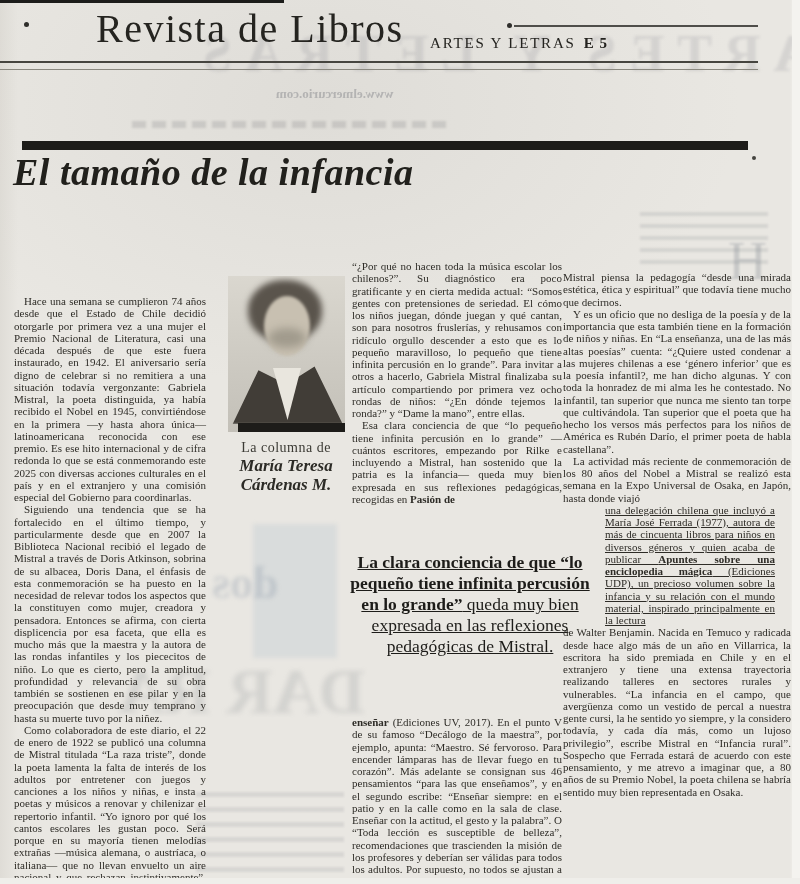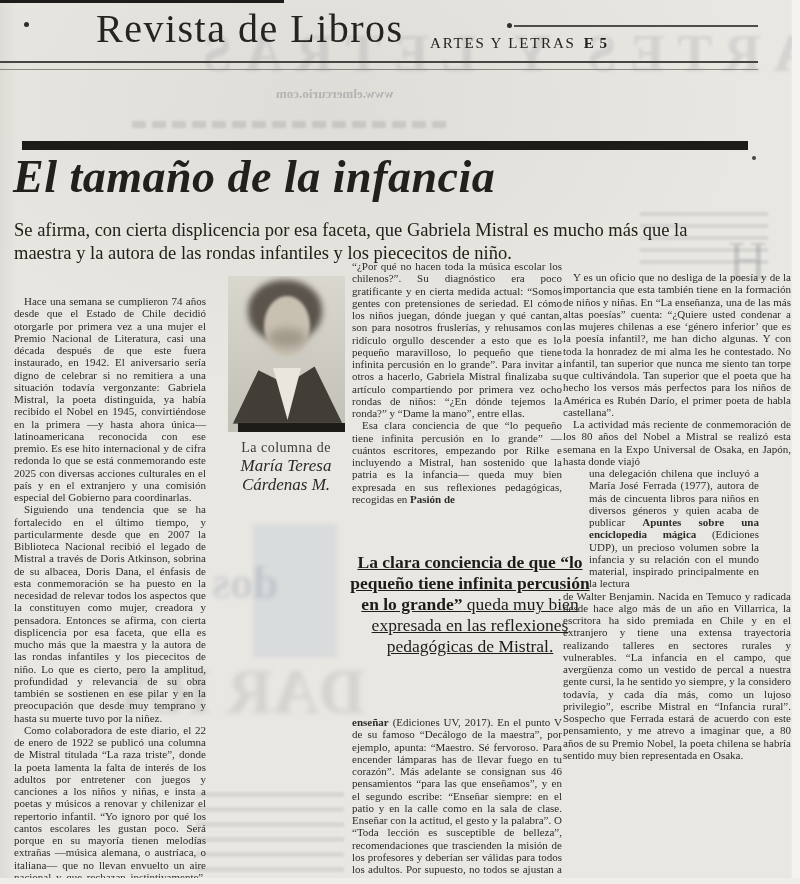--- a/index.html
+++ b/index.html
@@ -20,52 +20,52 @@
   .bullet{width:5px;height:5px;border-radius:50%;background:#2f2e2b;}
   .masthead{left:96px;top:5px;font-size:40px;letter-spacing:1.5px;color:#252420;white-space:nowrap;}
   .head-rule-right{left:514px;top:25px;width:244px;height:2px;background:#4f4e4a;}
   .section-label{left:430px;top:35px;width:328px;text-align:left;font-size:15px;letter-spacing:1.8px;color:#24231f;}
   .section-label .pgno{font-weight:bold;letter-spacing:1px;margin-left:8px;}
   .double-rule{left:0;top:61px;width:758px;height:6px;border-top:2px solid #46453f;border-bottom:1px solid #8a887f;}
   .black-bar{left:22px;top:141px;width:726px;height:9px;background:#1d1c19;}
   .tiny-dot{left:752px;top:156px;width:4px;height:4px;border-radius:50%;background:#45443f;}
 
   
-  .headline{left:13px;top:150px;font-size:46px;font-weight:bold;font-style:italic;letter-spacing:.5px;color:#21201c;white-space:nowrap;}
+  .headline{left:13px;top:150px;font-size:38px;font-weight:bold;font-style:italic;letter-spacing:.5px;color:#21201c;white-space:nowrap;}
   .subtitle{left:14px;top:219px;width:706px;font-size:18.5px;line-height:23px;color:#222019;}
 
   
   .bodycol{font-size:11px;line-height:12.25px;text-align:justify;color:#2e2c27;}
   .bodycol p{margin:0;}
   .bodycol p.ind{text-indent:10px;}
   .bold{font-weight:bold;}
   .col1{left:14px;top:263px;width:192px;margin-top:32px;}
   .col2a{left:352px;top:260px;width:210px;}
   .col2b{left:352px;top:668px;width:210px;margin-top:48px;}
   .col3{left:563px;top:271px;width:228px;}
-  .col3 .wrapseg{margin-left:26px;width:170px;}
+  .col3 .wrapseg{margin-left:42px;width:170px;text-decoration:underline;}
 
   
   .pullquote{left:344px;top:552px;width:252px;font-size:17.5px;line-height:21px;text-align:center;color:#1d1c19;text-decoration:underline;}
   .pullquote .pq-bold{font-weight:bold;}
 
   
   .photo{left:228px;top:276px;width:117px;height:156px;background:#d3d0c8;overflow:hidden;}
   .ph-bg{position:absolute;inset:0;background:linear-gradient(180deg,#dad7cf 0%,#cdcac2 55%,#c3c0b8 100%);}
   .ph-hair{position:absolute;left:20px;top:4px;width:74px;height:62px;border-radius:48%;background:#5a544c;filter:blur(3px);}
   .ph-face{position:absolute;left:36px;top:20px;width:46px;height:60px;border-radius:50%;background:#c8c0b1;filter:blur(1.5px);}
   .ph-shadow{position:absolute;left:40px;top:52px;width:38px;height:20px;border-radius:50%;background:rgba(90,85,75,.35);filter:blur(4px);}
   .ph-body{position:absolute;left:0;top:84px;width:117px;height:64px;background:#413d37;
            clip-path:polygon(4% 100%,26% 16%,50% 38%,74% 10%,98% 100%);filter:blur(1px);}
   .ph-shirt{position:absolute;left:45px;top:92px;width:28px;height:52px;background:#e9e6de;
             clip-path:polygon(0 0,100% 0,52% 100%);filter:blur(.5px);}
   .ph-bar{left:238px;top:423px;width:107px;height:9px;background:#1d1c19;}
   .caption{left:216px;top:440px;width:140px;text-align:center;color:#3b3a34;}
   .cap-line1{font-size:14px;letter-spacing:.5px;}
-  .cap-author{font-size:17px;line-height:19px;font-weight:normal;font-style:italic;color:#2c2b26;}
+  .cap-author{font-size:17px;line-height:19px;font-weight:bold;font-style:italic;color:#2c2b26;}
 
   
   .ghost{color:rgba(112,115,122,.16);filter:blur(1.5px);transform:scaleX(-1);white-space:nowrap;}
   .ghost-top{left:190px;top:24px;font-size:52px;letter-spacing:13px;font-weight:bold;}
   .ghost-url{left:276px;top:86px;font-size:13px;font-weight:bold;color:rgba(98,101,108,.35);filter:blur(.4px);}
   .ghost-capsline{left:132px;top:121px;width:320px;height:7px;filter:blur(1px);
       background:repeating-linear-gradient(90deg,rgba(120,120,122,.22) 0 14px,rgba(120,120,122,0) 14px 20px);}
   .ghost-h{left:728px;top:230px;font-size:54px;color:rgba(128,133,144,.32);filter:blur(1px);transform:none;font-family:"Liberation Serif",serif;}
   .ghost-bars-r{left:640px;top:212px;width:128px;height:60px;filter:blur(1px);
       background:repeating-linear-gradient(180deg,rgba(125,128,136,.18) 0 4px,rgba(125,128,136,0) 4px 12px);}
@@ -101,21 +101,20 @@
   <div class="abs bullet" style="left:507px;top:23px;"></div>
   <div class="abs head-rule-right"></div>
   <div class="abs section-label">
     <span>ARTES Y LETRAS</span><span class="pgno">E 5</span>
   </div>
   <div class="abs double-rule"></div>
   <div class="abs black-bar"></div>
   <div class="abs tiny-dot"></div>
 
   <div class="abs headline">El tamaño de la infancia</div>
-  <div class="abs subtitle">Se afirma, con cierta displicencia por esa faceta, que Gabriela Mistral es mucho más que la maestra y la autora de las rondas infantiles y los piececitos de niño.</div>
 
   <div class="abs photo">
     <div class="ph-bg"></div>
     <div class="ph-hair"></div>
     <div class="ph-face"></div>
     <div class="ph-shadow"></div>
     <div class="ph-body"></div>
     <div class="ph-shirt"></div>
   </div>
   <div class="abs ph-bar"></div>
@@ -138,20 +137,21 @@
 
   <div class="abs pullquote">
     <span class="pq-bold">La clara conciencia de que “lo pequeño tiene infinita percusión en lo grande”</span><span> queda muy bien expresada en las reflexiones pedagógicas de Mistral.</span>
   </div>
 
   <div class="abs bodycol col2b">
     <p><span class="bold">enseñar</span><span> (Ediciones UV, 2017). En el punto V de su famoso “Decálogo de la maestra”, por ejemplo, apunta: “Maestro. Sé fervoroso. Para encender lámparas has de llevar fuego en tu corazón”. Más adelante se consignan sus 46 pensamientos “para las que enseñamos”, y en el segundo escribe: “Enseñar siempre: en el patio y en la calle como en la sala de clase. Enseñar con la actitud, el gesto y la palabra”. O “Toda lección es susceptible de belleza”, recomendaciones que trascienden la misión de los profesores y deberían ser válidas para todos los adultos. Por supuesto, no todos se ajustan a los tiempos actuales, pero, como destacan los editores,</span></p>
   </div>
 
   <div class="abs bodycol col3">
+    <p>Mistral piensa la pedagogía “desde una mirada estética, ética y espiritual” que todavía tiene mucho que decirnos.</p>
     <p class="ind">Y es un oficio que no desliga de la poesía y de la importancia que esta también tiene en la formación de niños y niñas. En “La enseñanza, una de las más altas poesías” cuenta: “¿Quiere usted condenar a las mujeres chilenas a ese ‘género inferior’ que es la poesía infantil?, me han dicho algunas. Y con toda la honradez de mi alma les he contestado. No infantil, tan superior que nunca me siento tan torpe que cultivándola. Tan superior que el poeta que ha hecho los versos más perfectos para los niños de América es Rubén Darío, el primer poeta de habla castellana”.</p>
     <p class="ind">La actividad más reciente de conmemoración de los 80 años del Nobel a Mistral se realizó esta semana en la Expo Universal de Osaka, en Japón, hasta donde viajó</p>
     <p class="wrapseg"><span>una delegación chilena que incluyó a María José Ferrada (1977), autora de más de cincuenta libros para niños en diversos géneros y quien acaba de publicar </span><span class="bold">Apuntes sobre una enciclopedia mágica</span><span> (Ediciones UDP), un precioso volumen sobre la infancia y su relación con el mundo material, inspirado principalmente en la lectura</span></p>
     <p>de Walter Benjamin. Nacida en Temuco y radicada desde hace algo más de un año en Villarrica, la escritora ha sido premiada en Chile y en el extranjero y tiene una extensa trayectoria realizando talleres en sectores rurales y vulnerables. “La infancia en el campo, que avergüenza como un vestido de percal a nuestra gente cursi, la he sentido yo siempre, y la considero todavía, y cada día más, como un lujoso privilegio”, escribe Mistral en “Infancia rural”. Sospecho que Ferrada estará de acuerdo con este pensamiento, y me atrevo a imaginar que, a 80 años de su Premio Nobel, la poeta chilena se habría sentido muy bien representada en Osaka.</p>
   </div>
 
   <div class="abs edge-right"></div>
   <div class="abs edge-bottom"></div>
 </div>
 

